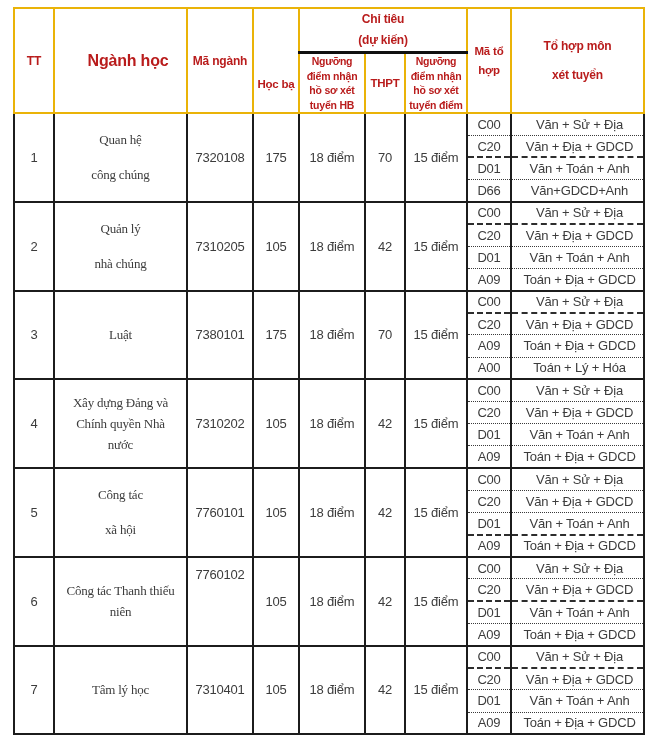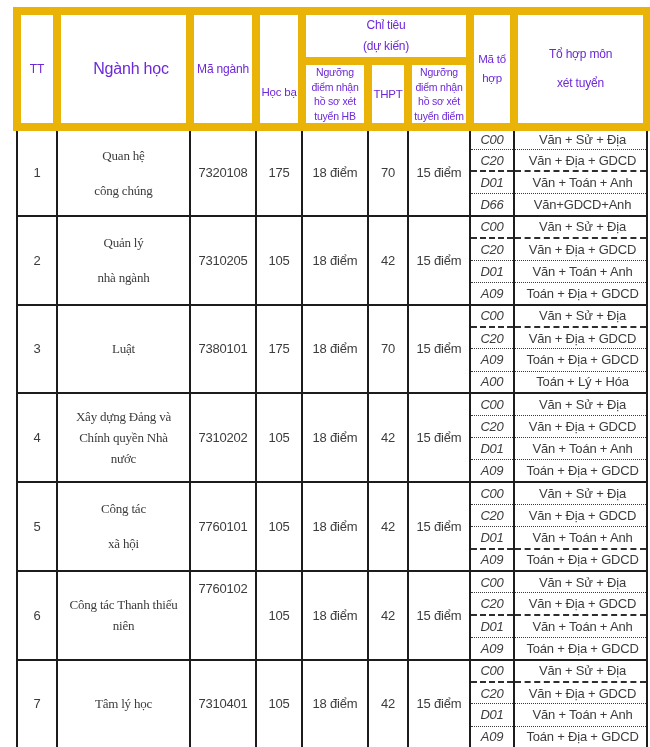--- a/index.html
+++ b/index.html
@@ -21,26 +21,26 @@
     top: 7px;
     width: 630px;
     border-collapse: collapse;
     table-layout: fixed;
     border: 2px solid #1c1c1c;
     color: #3c3c3c;
     letter-spacing: -0.2px;
   }
   
   thead th {
-    border: 8px solid #eab308;
-    font-weight: normal;
+    border: 2px solid #eab308;
+    font-weight: bold;
     vertical-align: middle;
     text-align: center;
     white-space: pre-line;
-    color: #6d28d9;
+    color: #b91c1c;
     padding: 0;
   }
   tr.h1 { height: 44px; }
   tr.h2 { height: 60px; }
   .th-tt       { font-size: 12px; }
   .th-nganh    { font-size: 16px; padding-left: 15px; }
   .th-manganh  { font-size: 12px; }
   .th-hocba    { font-size: 11.5px; padding-top: 46px; }
   .th-chitieu  { font-size: 12px; line-height: 21px; border-bottom: 3px solid #101010; }
   .th-nguong   { font-size: 10.5px; line-height: 14.5px; }
@@ -55,21 +55,21 @@
     font-size: 13px;
     padding: 0;
   }
   td.c-main { border: 2px solid #1c1c1c; }
   td.c-nganh { white-space: pre-line; line-height: 21px; font-family: Liberation Serif, serif; }
   td.c-nganh.spread { line-height: 35px; }
   td.vtop { vertical-align: top; padding-top: 9px; }
   td.combo-code {
     border-left: 2px solid #1c1c1c;
     border-right: 2px solid #1c1c1c;
-    border-top: 0; border-bottom: 0; font-style: italic;
+    border-top: 0; border-bottom: 0;
   }
   td.combo-subj {
     border-left: 2px solid #1c1c1c;
     border-right: 2px solid #1c1c1c;
     border-top: 0; border-bottom: 0;
     text-align: center;
     padding-left: 4px;
   }
   td.sep-solid  { border-top: 2px solid #1c1c1c; }
   td.sep-dotted { border-top: 1px dotted #3a3a3a; }
@@ -137,21 +137,21 @@
           <td class="combo-code sep-dashed">D01</td>
           <td class="combo-subj sep-dashed">Văn + Toán + Anh</td>
         </tr>
         <tr>
           <td class="combo-code sep-dotted">D66</td>
           <td class="combo-subj sep-dotted">Văn+GDCD+Anh</td>
         </tr>
         <tr>
           <td rowspan="4" class="c-main c-tt">2</td>
           <td rowspan="4" class="c-main c-nganh spread">Quản lý
-nhà ngành</td>
+nhà chúng</td>
           <td rowspan="4" class="c-main">7310205</td>
           <td rowspan="4" class="c-main">105</td>
           <td rowspan="4" class="c-main">18 điểm</td>
           <td rowspan="4" class="c-main">42</td>
           <td rowspan="4" class="c-main">15 điểm</td>
           <td class="combo-code sep-solid">C00</td>
           <td class="combo-subj sep-solid">Văn + Sử + Địa</td>
         </tr>
         <tr>
           <td class="combo-code sep-dashed">C20</td>

